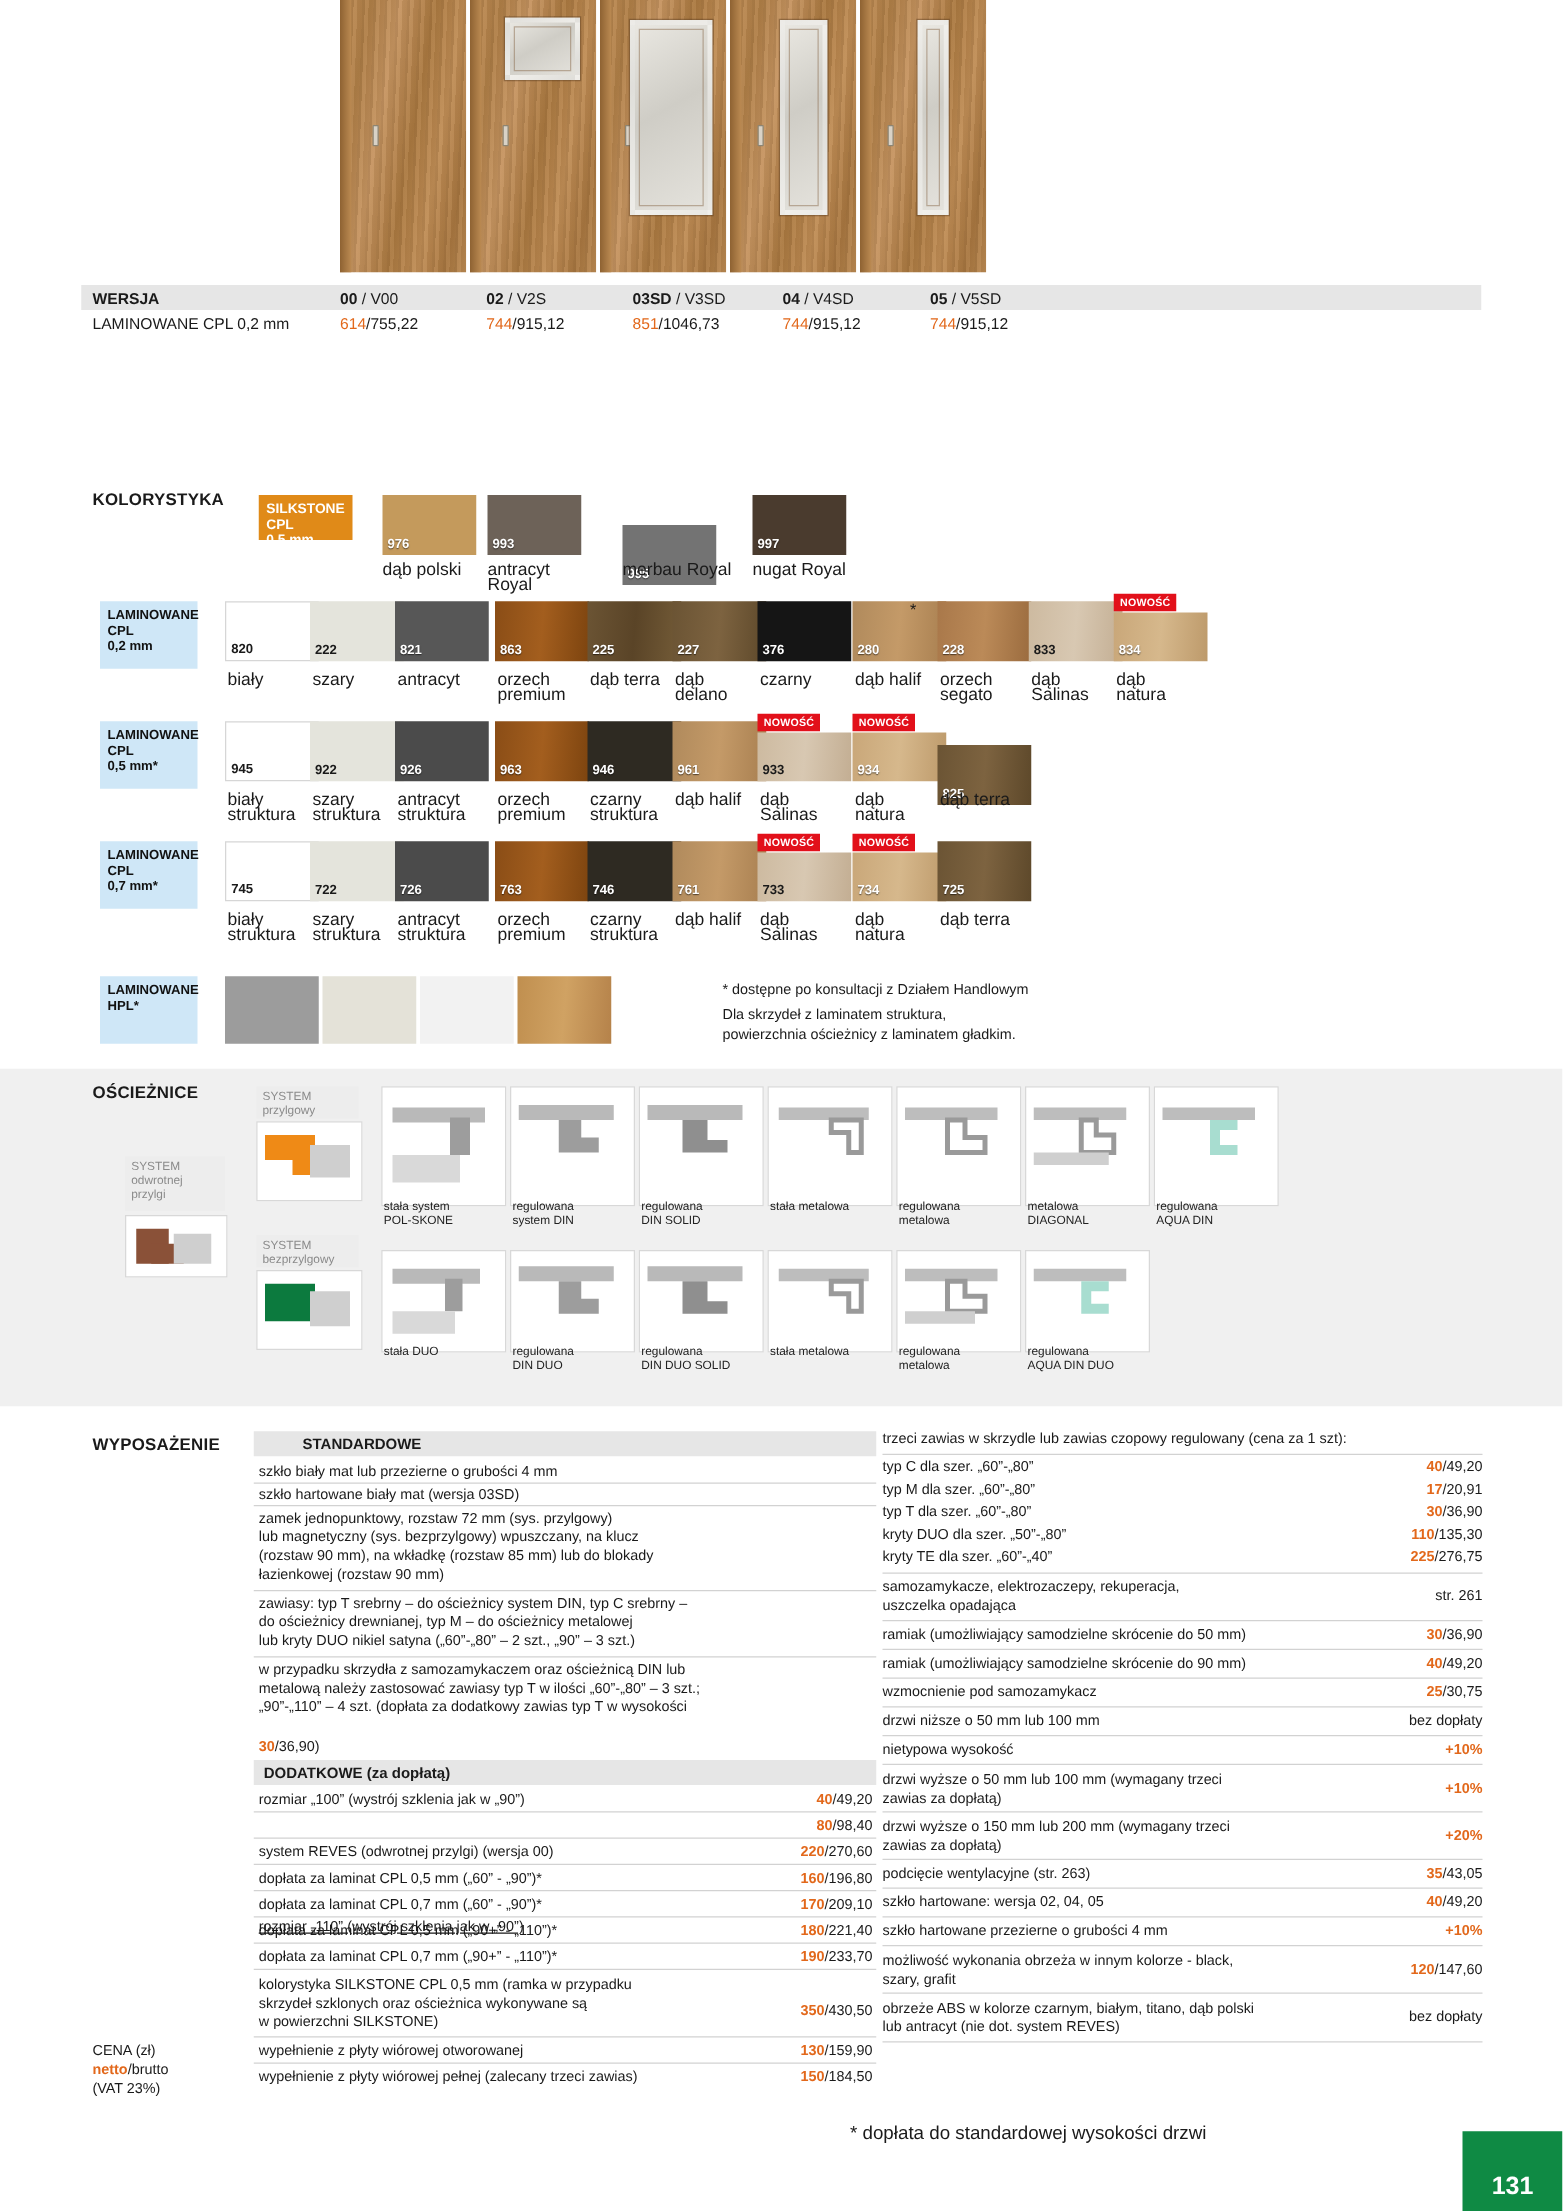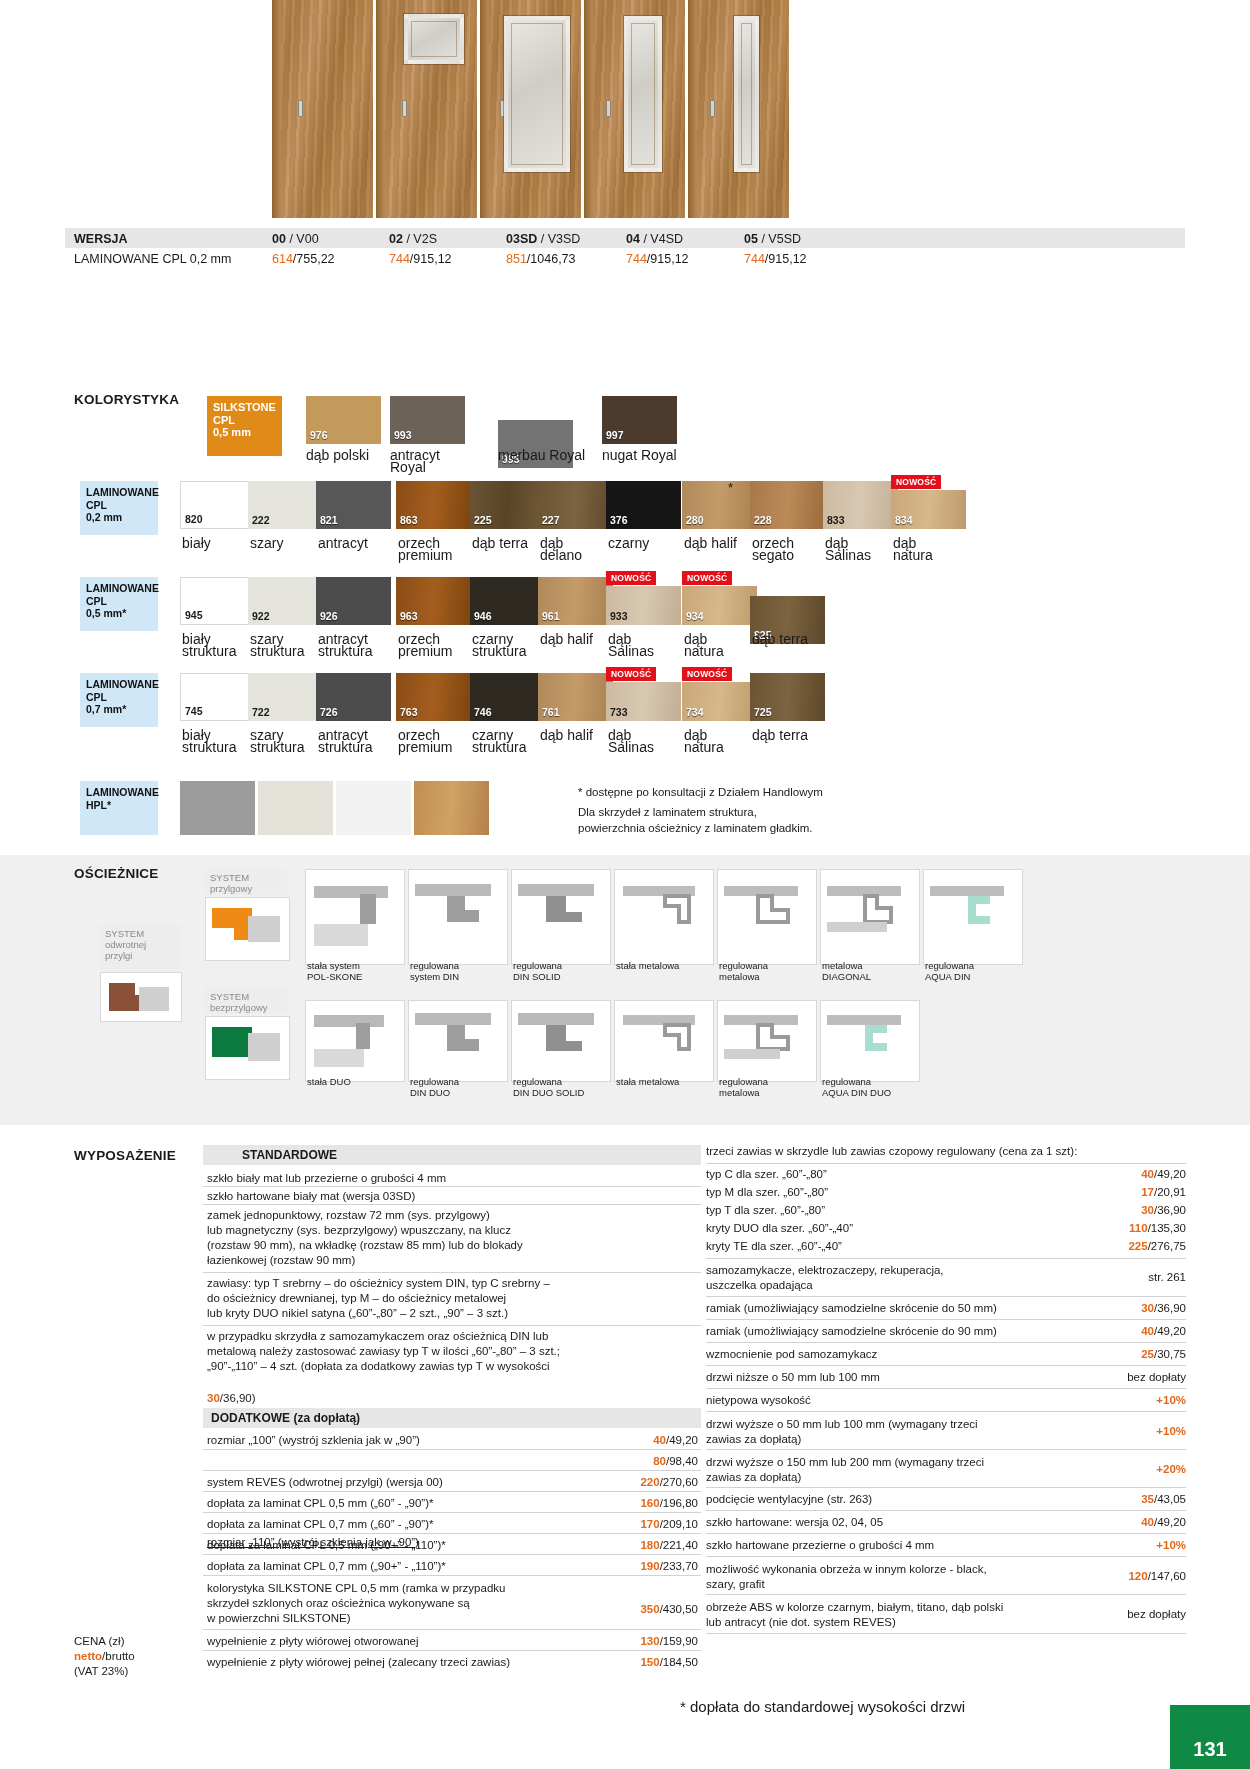--- a/index.html
+++ b/index.html
@@ -129,21 +129,21 @@
 </div>
 <div class="abs" style="left:626px;top:252px;font-size:12.5px;">
   <span class="orange">744</span><span>/915,12</span>
 </div>
 <div class="abs" style="left:744px;top:252px;font-size:12.5px;">
   <span class="orange">744</span><span>/915,12</span>
 </div>
 
 <div class="abs sec-label" style="left:74px;top:392px;">KOLORYSTYKA</div>
 
-<div class="silkstone" style="left:207px;top:396px;width:75px;height:60px;white-space:pre-line;">SILKSTONE
+<div class="silkstone" style="left:207px;top:396px;width:75px;height:36px;white-space:pre-line;">SILKSTONE
 CPL
 0,5 mm</div>
 
 <div class="swatch" style="left:306px;top:396px;background:#c49a5c;">
     <span class="sw-num">976</span>
   </div>
 <div class="sw-cap" style="left:306px;top:450px;width:82px;">dąb polski</div>
 <div class="swatch" style="left:390px;top:396px;background:#6d6258;">
     <span class="sw-num">993</span>
   </div>
@@ -550,21 +550,21 @@
 
 <div class="abs" style="left:706px;top:1168px;width:330px;">typ C dla szer. „60”-„80”</div>
 <div class="abs" style="left:1090px;top:1168px;width:96px;text-align:right;"><span class="price">40</span><span>/49,20</span></div>
 
 <div class="abs" style="left:706px;top:1186px;width:330px;">typ M dla szer. „60”-„80”</div>
 <div class="abs" style="left:1090px;top:1186px;width:96px;text-align:right;"><span class="price">17</span><span>/20,91</span></div>
 
 <div class="abs" style="left:706px;top:1204px;width:330px;">typ T dla szer. „60”-„80”</div>
 <div class="abs" style="left:1090px;top:1204px;width:96px;text-align:right;"><span class="price">30</span><span>/36,90</span></div>
 
-<div class="abs" style="left:706px;top:1222px;width:330px;">kryty DUO dla szer. „60”-„40”</div>
+<div class="abs" style="left:706px;top:1222px;width:330px;">kryty DUO dla szer. „50”-„80”</div>
 <div class="abs" style="left:1080px;top:1222px;width:106px;text-align:right;"><span class="price">110</span><span>/135,30</span></div>
 
 <div class="abs" style="left:706px;top:1240px;width:330px;">kryty TE dla szer. „60”-„40”</div>
 <div class="abs" style="left:1080px;top:1240px;width:106px;text-align:right;"><span class="price">225</span><span>/276,75</span></div>
 <div class="abs ln" style="left:706px;top:1258px;width:480px;height:0;"></div>
 
 <div class="abs" style="left:706px;top:1263px;width:350px;line-height:15px;white-space:pre-line;">samozamykacze, elektrozaczepy, rekuperacja,
 uszczelka opadająca</div>
 <div class="abs" style="left:1080px;top:1271px;width:106px;text-align:right;">str. 261</div>
 <div class="abs ln" style="left:706px;top:1296px;width:480px;height:0;"></div>

